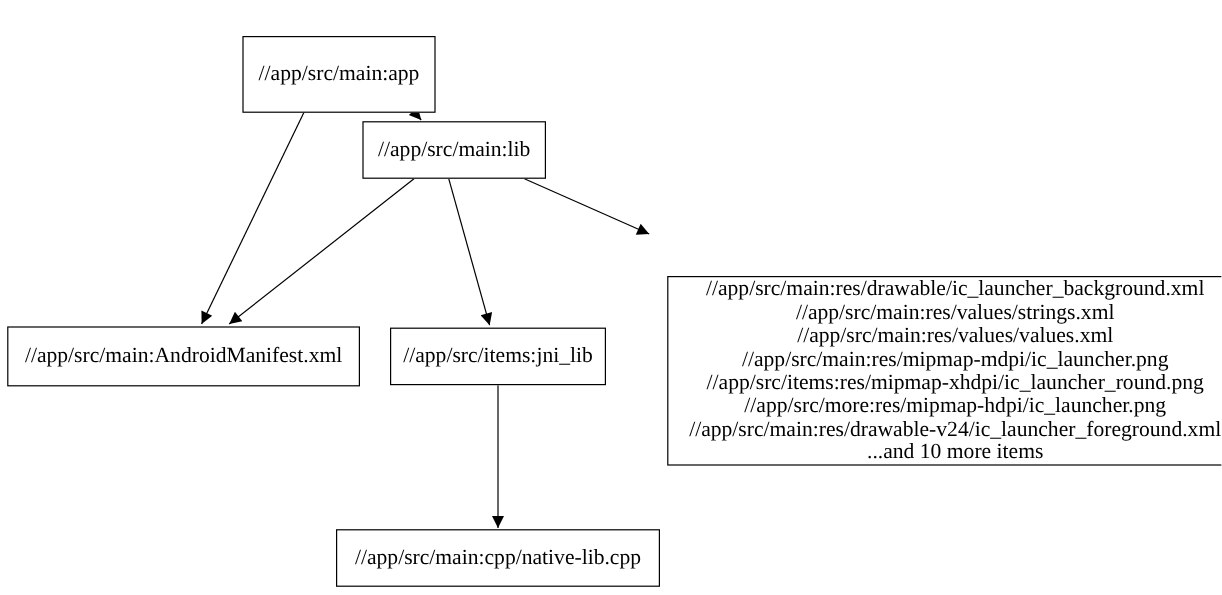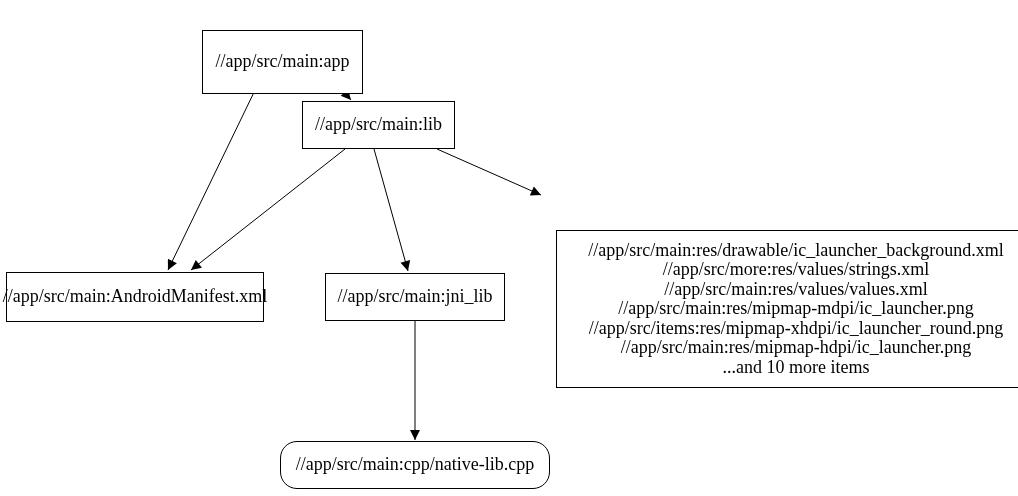--- a/index.html
+++ b/index.html
@@ -27,24 +27,24 @@
     flex-direction: column;
     align-items: center;
     justify-content: center;
     text-align: center;
     font-size: 18px;
     line-height: 19.4px;
     white-space: nowrap;
   }
   .node-app      { left: 202px; top: 5px;   width: 161px; height: 64px; margin-top: 25px; }
   .node-lib      { left: 302px; top: 101px; width: 153px; height: 48px; }
-  .node-manifest { left: 6px;   top: 272px; width: 258px; height: 50px; }
+  .node-manifest { left: 6px;   top: 272px; width: 294px; height: 50px; }
   .node-jni      { left: 325px; top: 273px; width: 180px; height: 48px; }
   .node-res      { left: 556px; top: 198px; width: 480px; height: 158px; margin-top: 32px; }
-  .node-cpp      { left: 280px; top: 441px; width: 270px; height: 48px; border-radius: 17px; }
+  .node-cpp      { left: 280px; top: 441px; width: 270px; height: 48px; }
 </style>
 </head>
 <body>
 
 <div class="canvas">
 
   <svg class="edges" viewBox="0 0 1018 496" xmlns="http://www.w3.org/2000/svg">
     <defs>
       <marker id="arrow" viewBox="0 0 10 10" refX="10" refY="5" markerWidth="13" markerHeight="10" markerUnits="userSpaceOnUse" orient="auto">
         <path d="M0,0 L10,5 L0,10 z" fill="#000000"></path>
@@ -64,30 +64,31 @@
 
   <div class="node node-lib">
     <span>//app/src/main:lib</span>
   </div>
 
   <div class="node node-manifest">
     <span>//app/src/main:AndroidManifest.xml</span>
   </div>
 
   <div class="node node-jni">
-    <span>//app/src/main:jni_lib</span>
+    <span>//app/src/items:jni_lib</span>
   </div>
 
   <div class="node node-res">
     <div>//app/src/main:res/drawable/ic_launcher_background.xml</div>
-    <div>//app/src/more:res/values/strings.xml</div>
+    <div>//app/src/main:res/values/strings.xml</div>
     <div>//app/src/main:res/values/values.xml</div>
     <div>//app/src/main:res/mipmap-mdpi/ic_launcher.png</div>
     <div>//app/src/items:res/mipmap-xhdpi/ic_launcher_round.png</div>
-    <div>//app/src/main:res/mipmap-hdpi/ic_launcher.png</div>
+    <div>//app/src/more:res/mipmap-hdpi/ic_launcher.png</div>
+    <div>//app/src/main:res/drawable-v24/ic_launcher_foreground.xml</div>
     <div>...and 10 more items</div>
   </div>
 
   <div class="node node-cpp">
     <span>//app/src/main:cpp/native-lib.cpp</span>
   </div>
 
 </div>
 
 </body></html>

